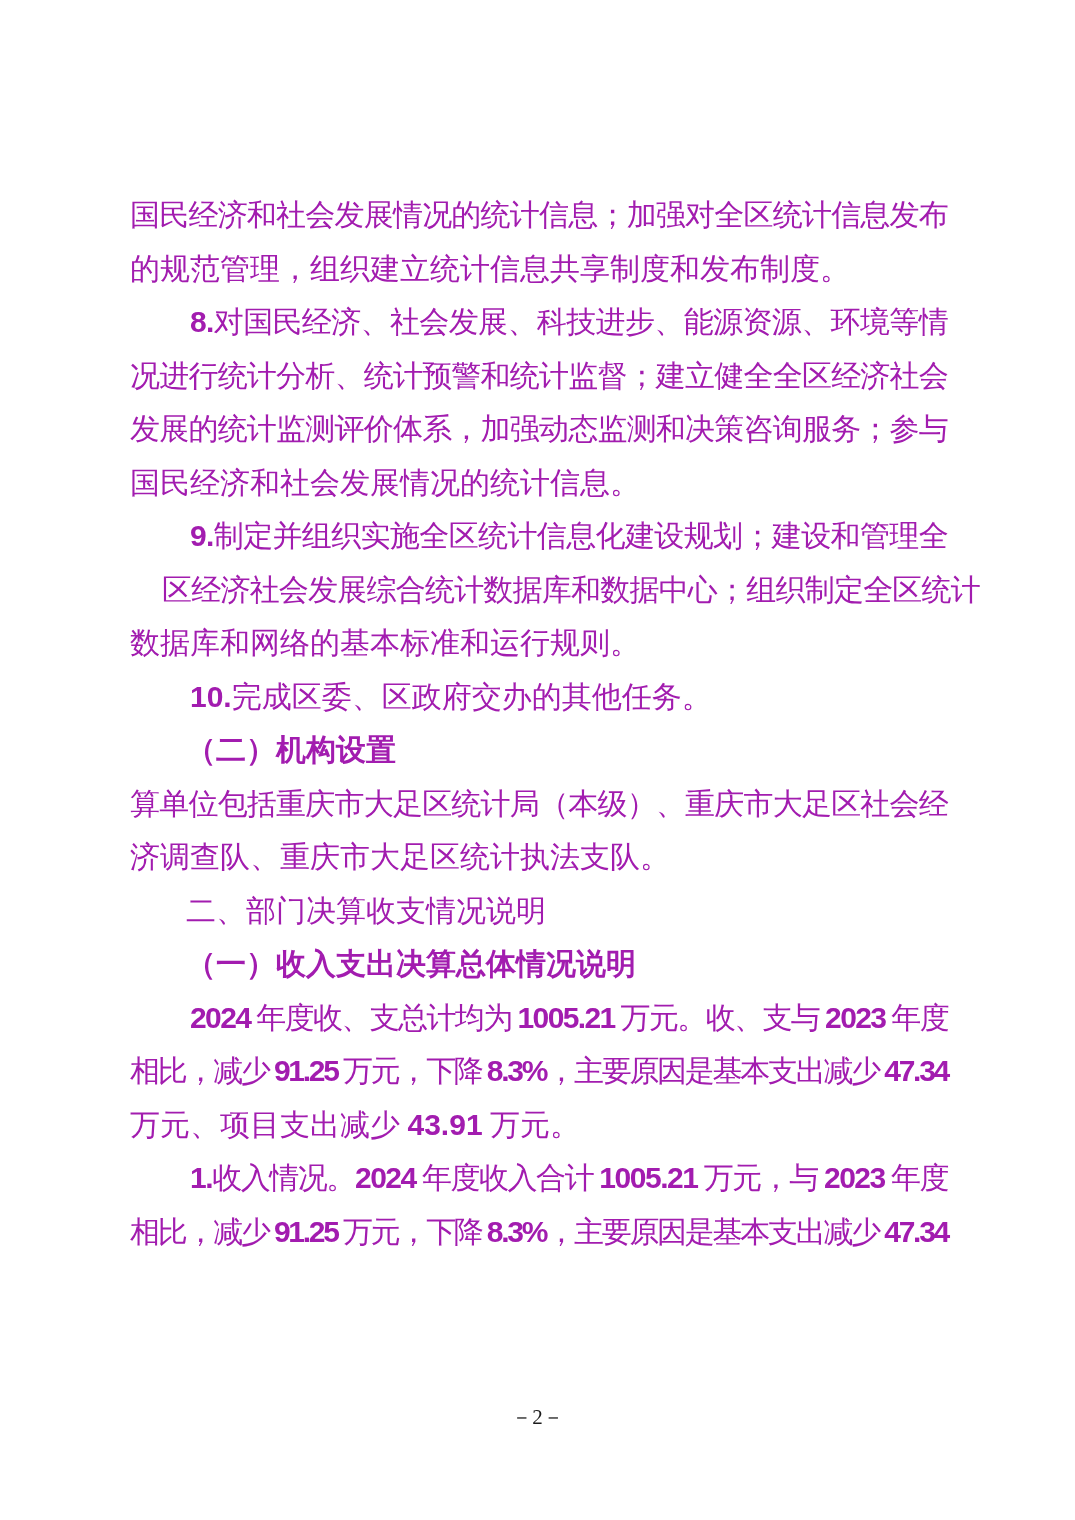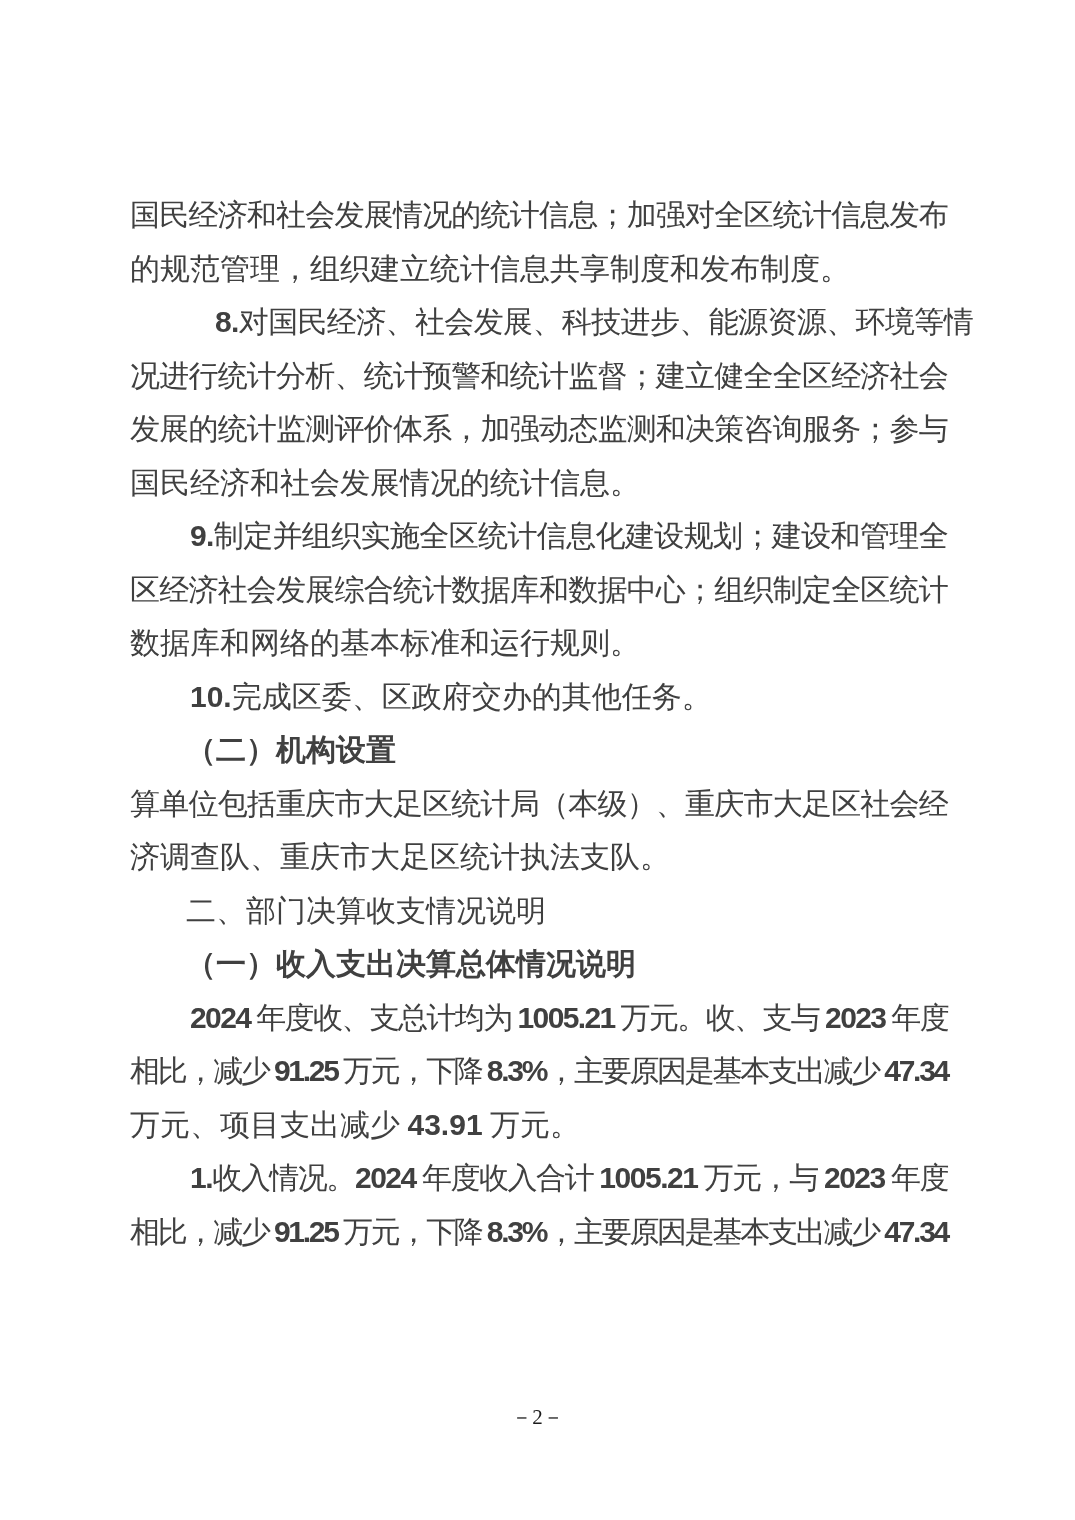--- a/index.html
+++ b/index.html
@@ -20,21 +20,21 @@
     position: absolute;
     left: 130px;
     top: 188px;
     width: 818px;
   }
   .line {
     height: 53.5px;
     line-height: 53.5px;
     font-size: 30px;
     white-space: nowrap;
-    color: #404040;
+    color: #a21caf;
   }
   .line.indent { padding-left: 60px; }
   .line.heading-kai.indent { padding-left: 56px; }
   .line.heading-bold.indent { padding-left: 56px; }
   .body {
     font-family: "Liberation Serif", "DejaVu Serif", serif;
     font-weight: normal;
   }
   .heading-kai {
     font-family: "Liberation Serif", "DejaVu Serif", serif;
@@ -60,26 +60,26 @@
     font-family: "Liberation Serif", "DejaVu Serif", serif;
   }
 </style>
 </head>
 <body>
 
 <div class="page">
   <div class="textblock" id="lines">
       <div class="line body"><span class="line-text" style="letter-spacing: -0.785714px;">国民经济和社会发展情况的统计信息；加强对全区统计信息发布</span></div>
       <div class="line body"><span class="line-text">的规范管理，组织建立统计信息共享制度和发布制度。</span></div>
-      <div class="line body indent"><span class="line-text" style="letter-spacing: -0.630787px; margin-left: 25px;"><span class="num">8.</span>对国民经济、社会发展、科技进步、能源资源、环境等情</span></div>
+      <div class="line body indent"><span class="line-text" style="letter-spacing: -0.630787px;"><span class="num">8.</span>对国民经济、社会发展、科技进步、能源资源、环境等情</span></div>
       <div class="line body"><span class="line-text" style="letter-spacing: -0.785714px; margin-top: 32px;">况进行统计分析、统计预警和统计监督；建立健全全区经济社会</span></div>
       <div class="line body"><span class="line-text" style="letter-spacing: -0.785714px;">发展的统计监测评价体系，加强动态监测和决策咨询服务；参与</span></div>
       <div class="line body"><span class="line-text">国民经济和社会发展情况的统计信息。</span></div>
       <div class="line body indent"><span class="line-text" style="letter-spacing: -0.630787px;"><span class="num">9.</span>制定并组织实施全区统计信息化建设规划；建设和管理全</span></div>
-      <div class="line body"><span class="line-text" style="letter-spacing: -0.785714px;">区经济社会发展综合统计数据库和数据中心；组织制定全区统计</span></div>
+      <div class="line body"><span class="line-text" style="letter-spacing: -0.785714px; margin-left: 32px;">区经济社会发展综合统计数据库和数据中心；组织制定全区统计</span></div>
       <div class="line body"><span class="line-text">数据库和网络的基本标准和运行规则。</span></div>
       <div class="line body indent"><span class="line-text"><span class="num">10.</span>完成区委、区政府交办的其他任务。</span></div>
       <div class="line heading-kai indent"><span class="line-text">（二）机构设置</span></div>
       <div class="line body"><span class="line-text" style="letter-spacing: -0.785714px;">算单位包括重庆市大足区统计局（本级）、重庆市大足区社会经</span></div>
       <div class="line body"><span class="line-text">济调查队、重庆市大足区统计执法支队。</span></div>
       <div class="line heading-bold indent"><span class="line-text">二、部门决算收支情况说明</span></div>
       <div class="line heading-kai indent"><span class="line-text">（一）收入支出决算总体情况说明</span></div>
       <div class="line body indent"><span class="line-text" style="letter-spacing: -1.61719px;"><span class="num">2024</span> 年度收、支总计均为 <span class="num">1005.21</span> 万元。收、支与 <span class="num">2023</span> 年度</span></div>
       <div class="line body"><span class="line-text" style="letter-spacing: -2.26367px;">相比，减少 <span class="num">91.25</span> 万元，下降 <span class="num">8.3%</span>，主要原因是基本支出减少 <span class="num">47.34</span></span></div>
       <div class="line body"><span class="line-text">万元、项目支出减少 <span class="num">43.91</span> 万元。</span></div>

